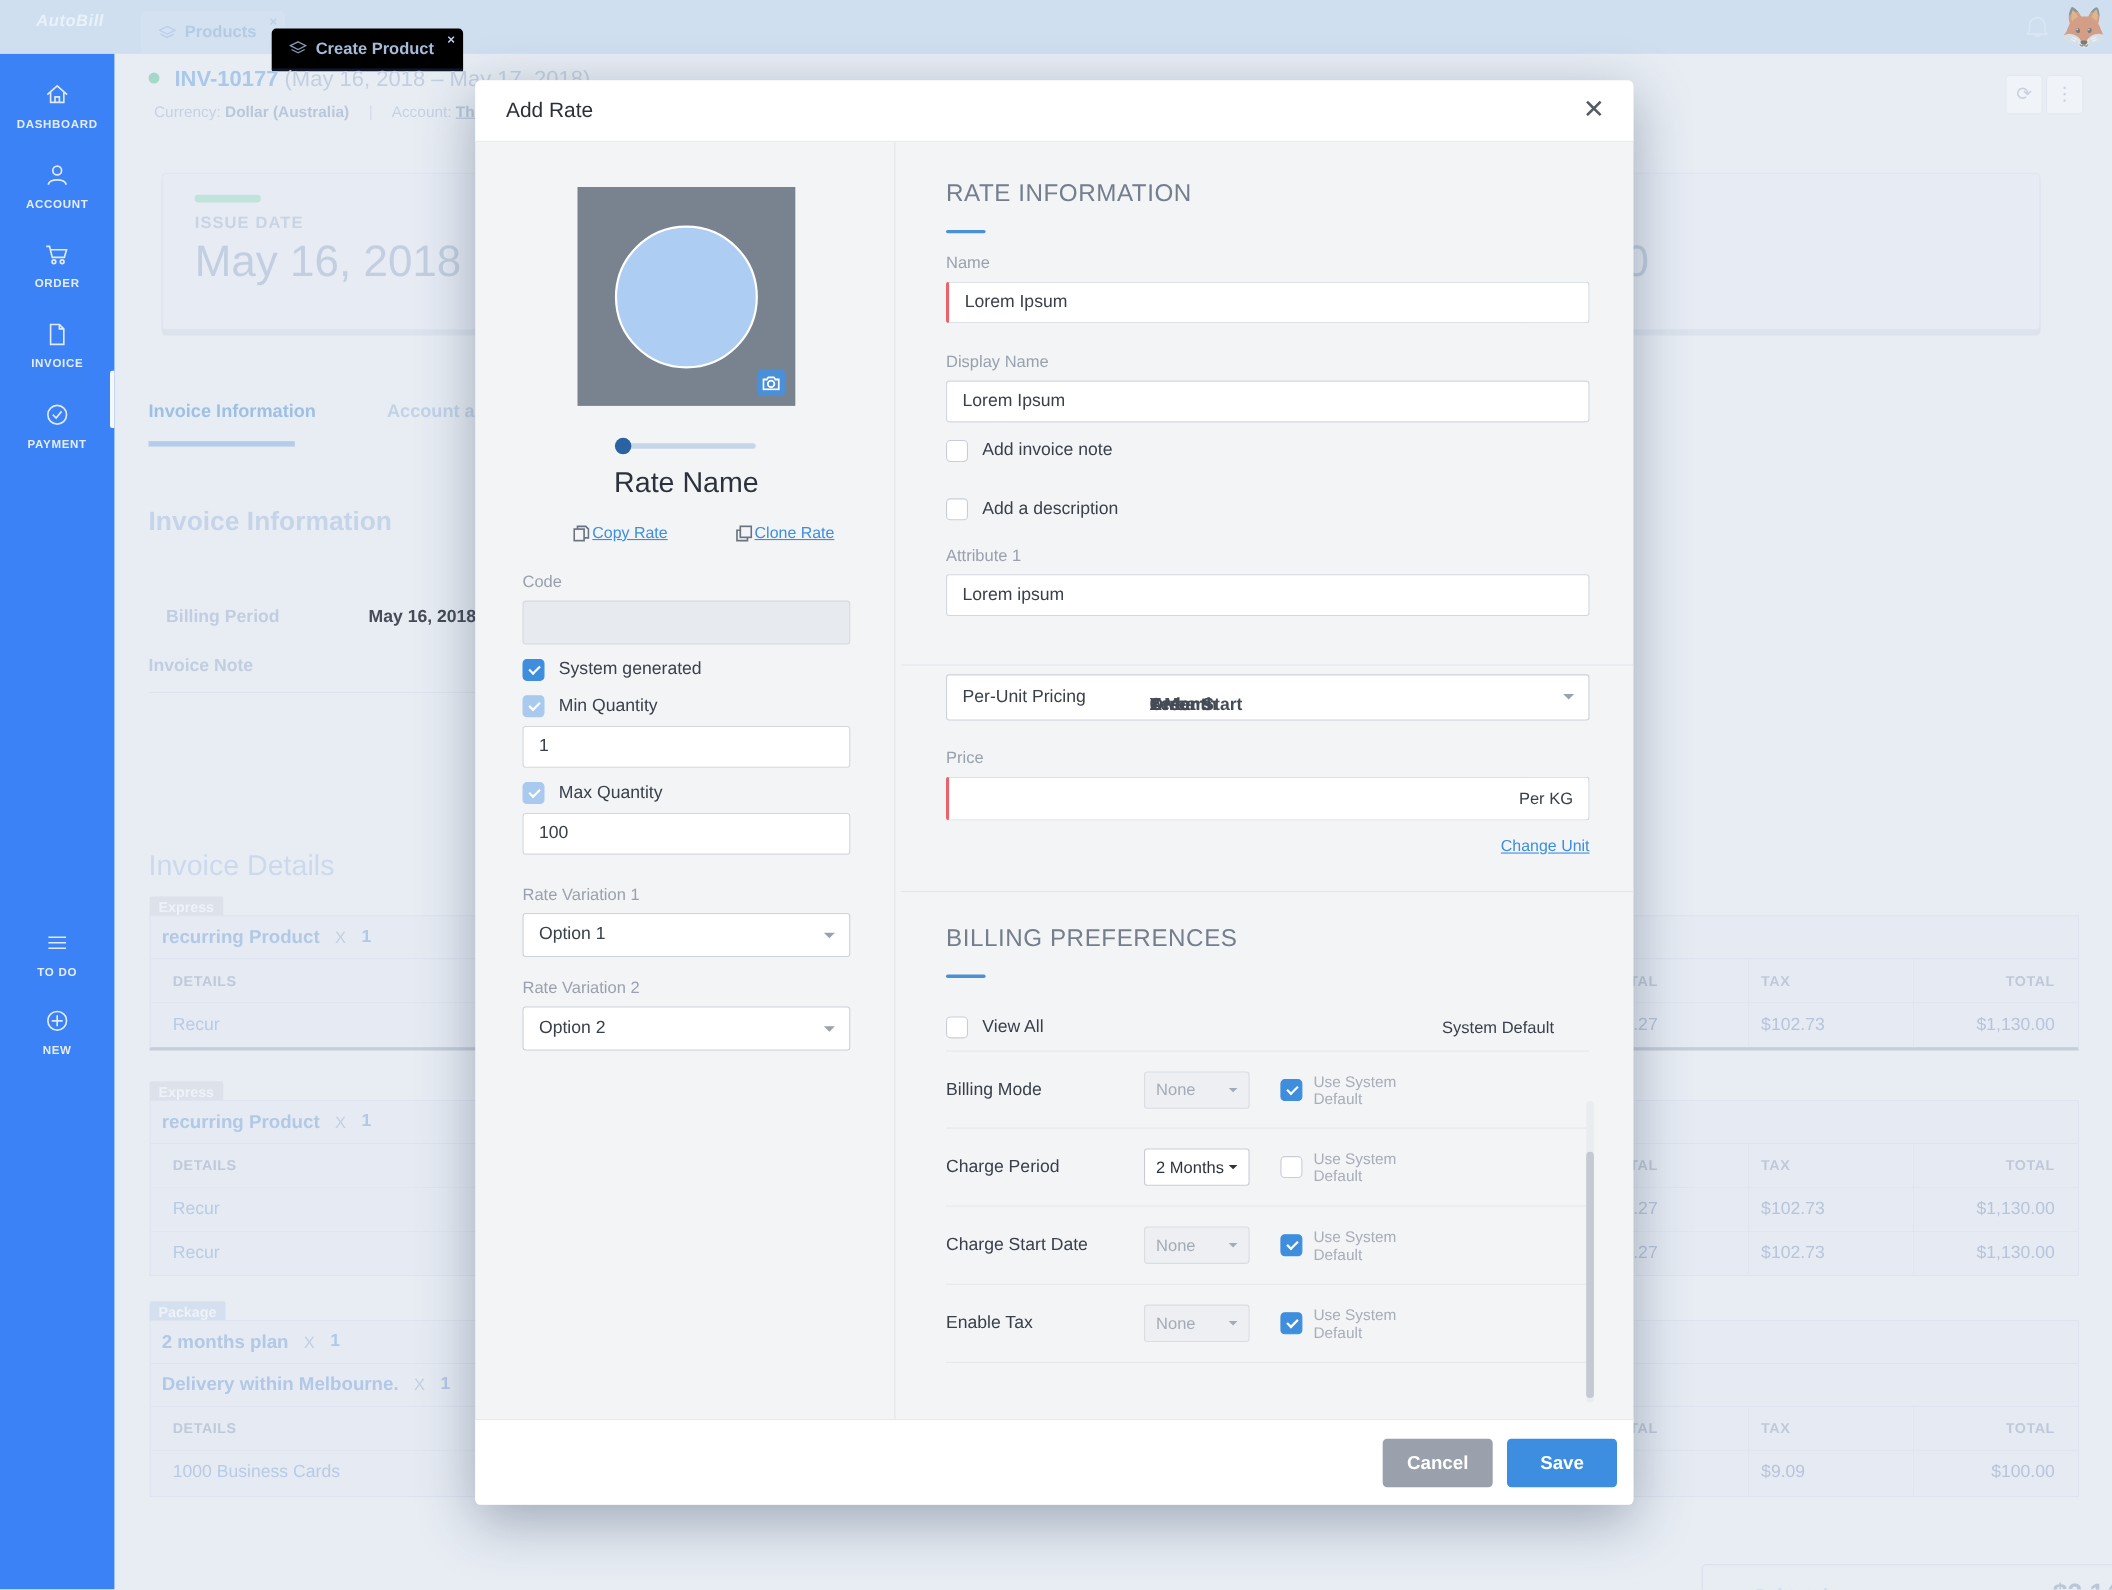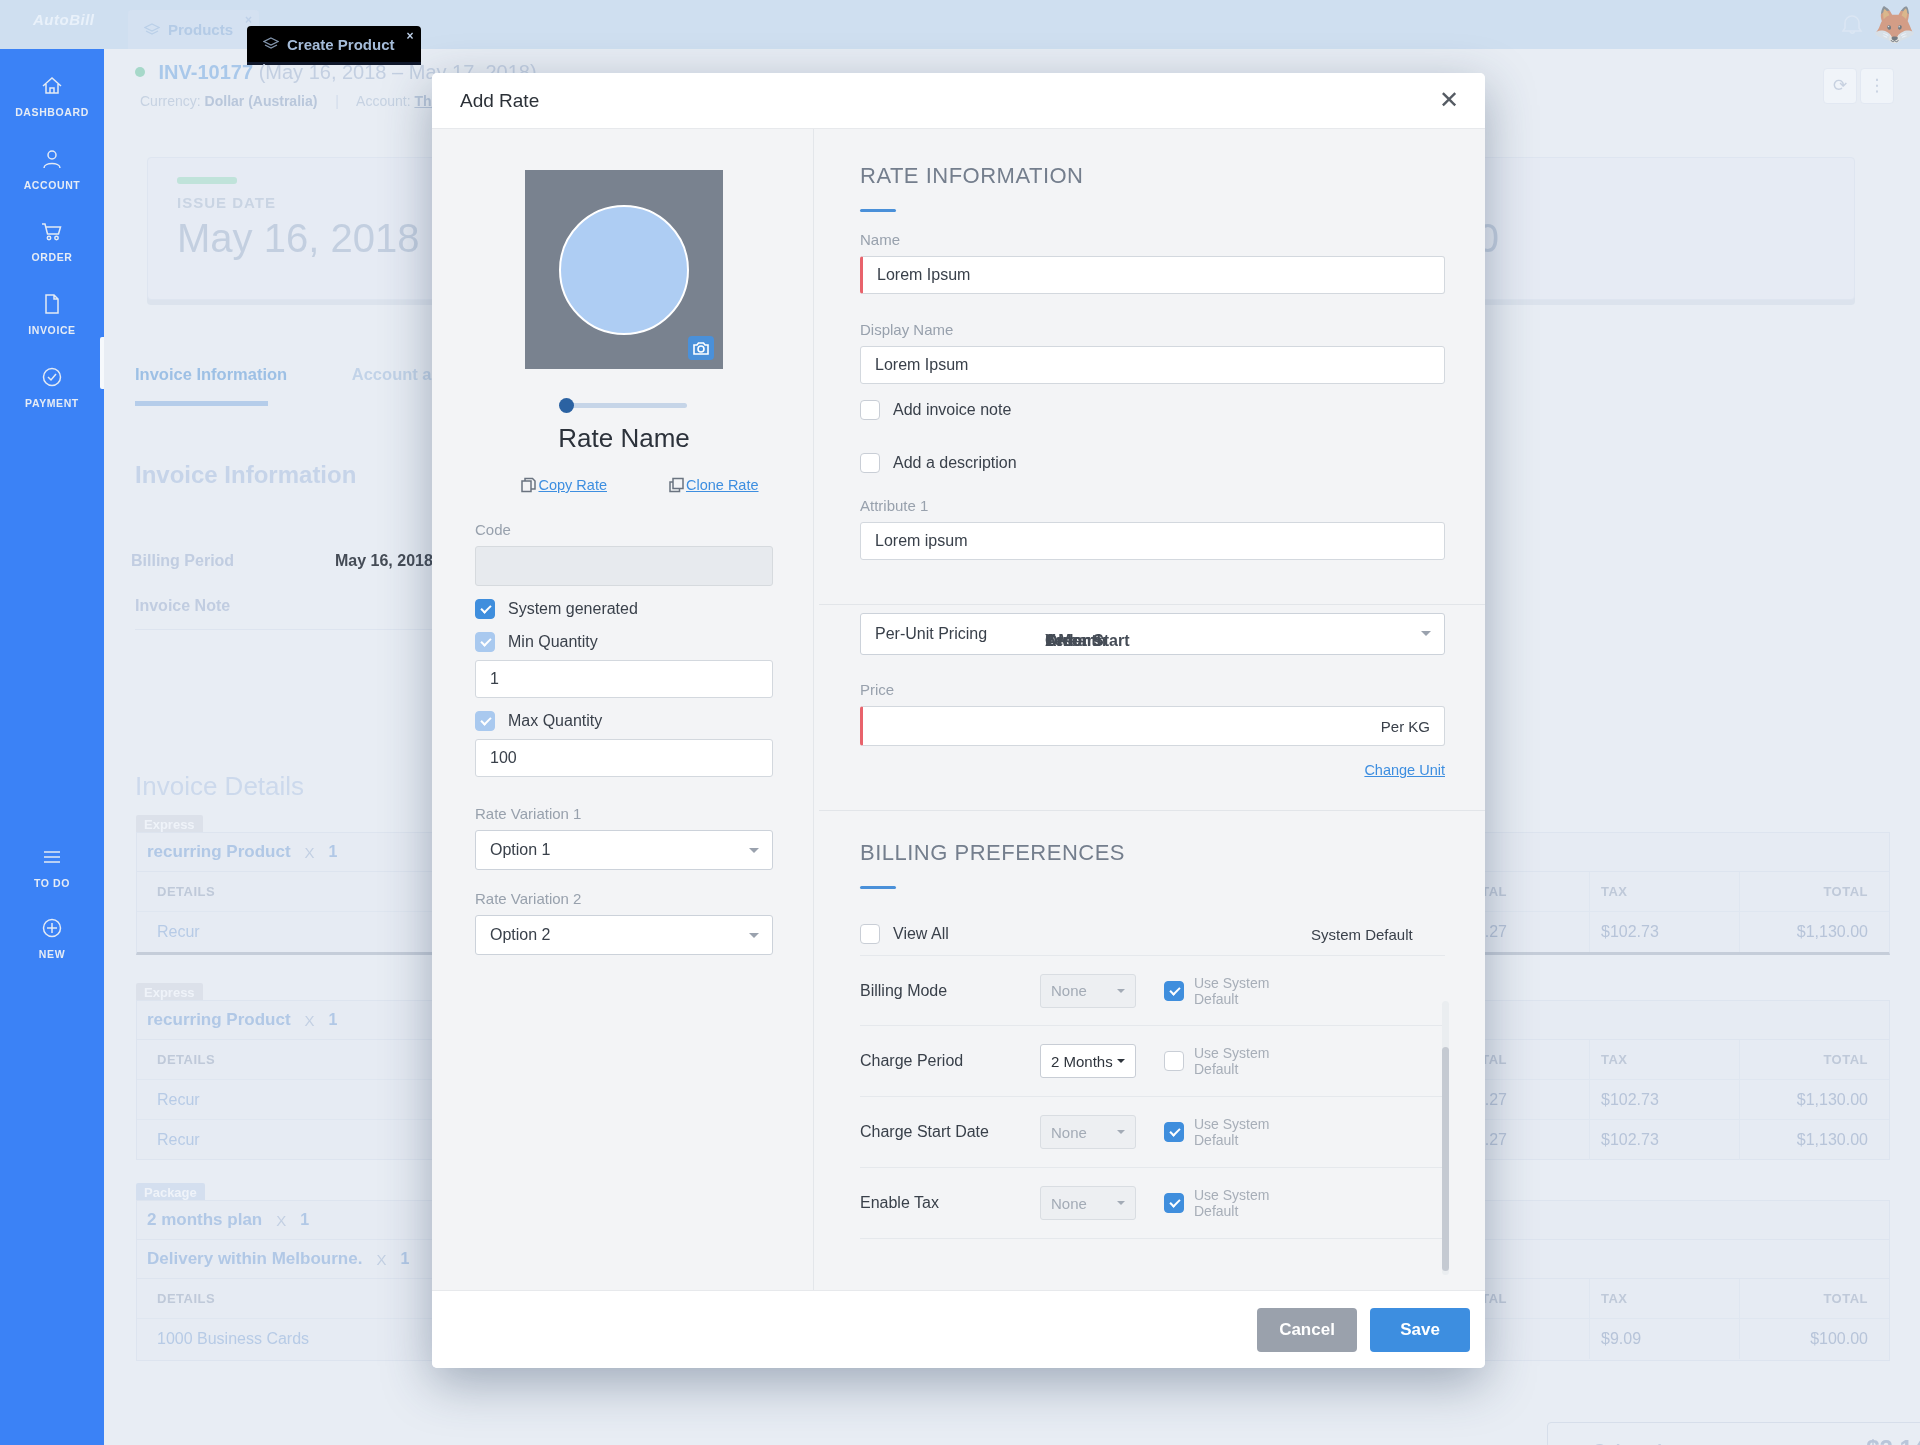--- a/index.html
+++ b/index.html
@@ -42,21 +42,21 @@
   .issue-label { position:absolute; left:29px; top:36px; font-size:15px; font-weight:bold; letter-spacing:1px; color:#c9d4e3; }
   .issue-value { position:absolute; left:29px; top:58px; font-size:40px; color:#c3cfe0; }
   .issue-right { position:absolute; right:355px; top:58px; font-size:40px; color:#c3cfe0; }
 
   .bg-tabs { position:absolute; left:31px; top:316px; font-size:16.5px; font-weight:bold; }
   .bg-tab1 { color:#9dc0e5; }
   .bg-tab2 { color:#c2d3e8; margin-left:60px; }
   .bg-tab-underline { position:absolute; left:31px; top:352px; width:133px; height:5px; background:#b5cdea; }
 
   .bg-section-title { position:absolute; left:31px; top:412px; font-size:24px; font-weight:bold; color:#c6d4e9; }
-  .bp-label { position:absolute; left:27px; top:503px; font-size:16px; font-weight:bold; color:#c1cde1; }
+  .bp-label { position:absolute; left:47px; top:503px; font-size:16px; font-weight:bold; color:#c1cde1; }
   .bp-value { position:absolute; left:231px; top:503px; font-size:16px; font-weight:bold; color:#b6c4da; }
   .note-label { position:absolute; left:31px; top:548px; font-size:16px; font-weight:bold; color:#c1cde1; }
   .note-divider { position:absolute; left:31px; top:580px; width:700px; border-top:1px solid #dde4ef; }
 
   .details-title { position:absolute; left:31px; top:722px; font-size:26px; color:#ccd9ec; }
 
   .badge { position:absolute; left:32px; padding:2px 8px; font-size:13px; font-weight:bold; color:#eff3f9; border-radius:2px; }
   .badge.express { background:#dce1ea; }
   .badge.package { background:#d4dfef; }
 

